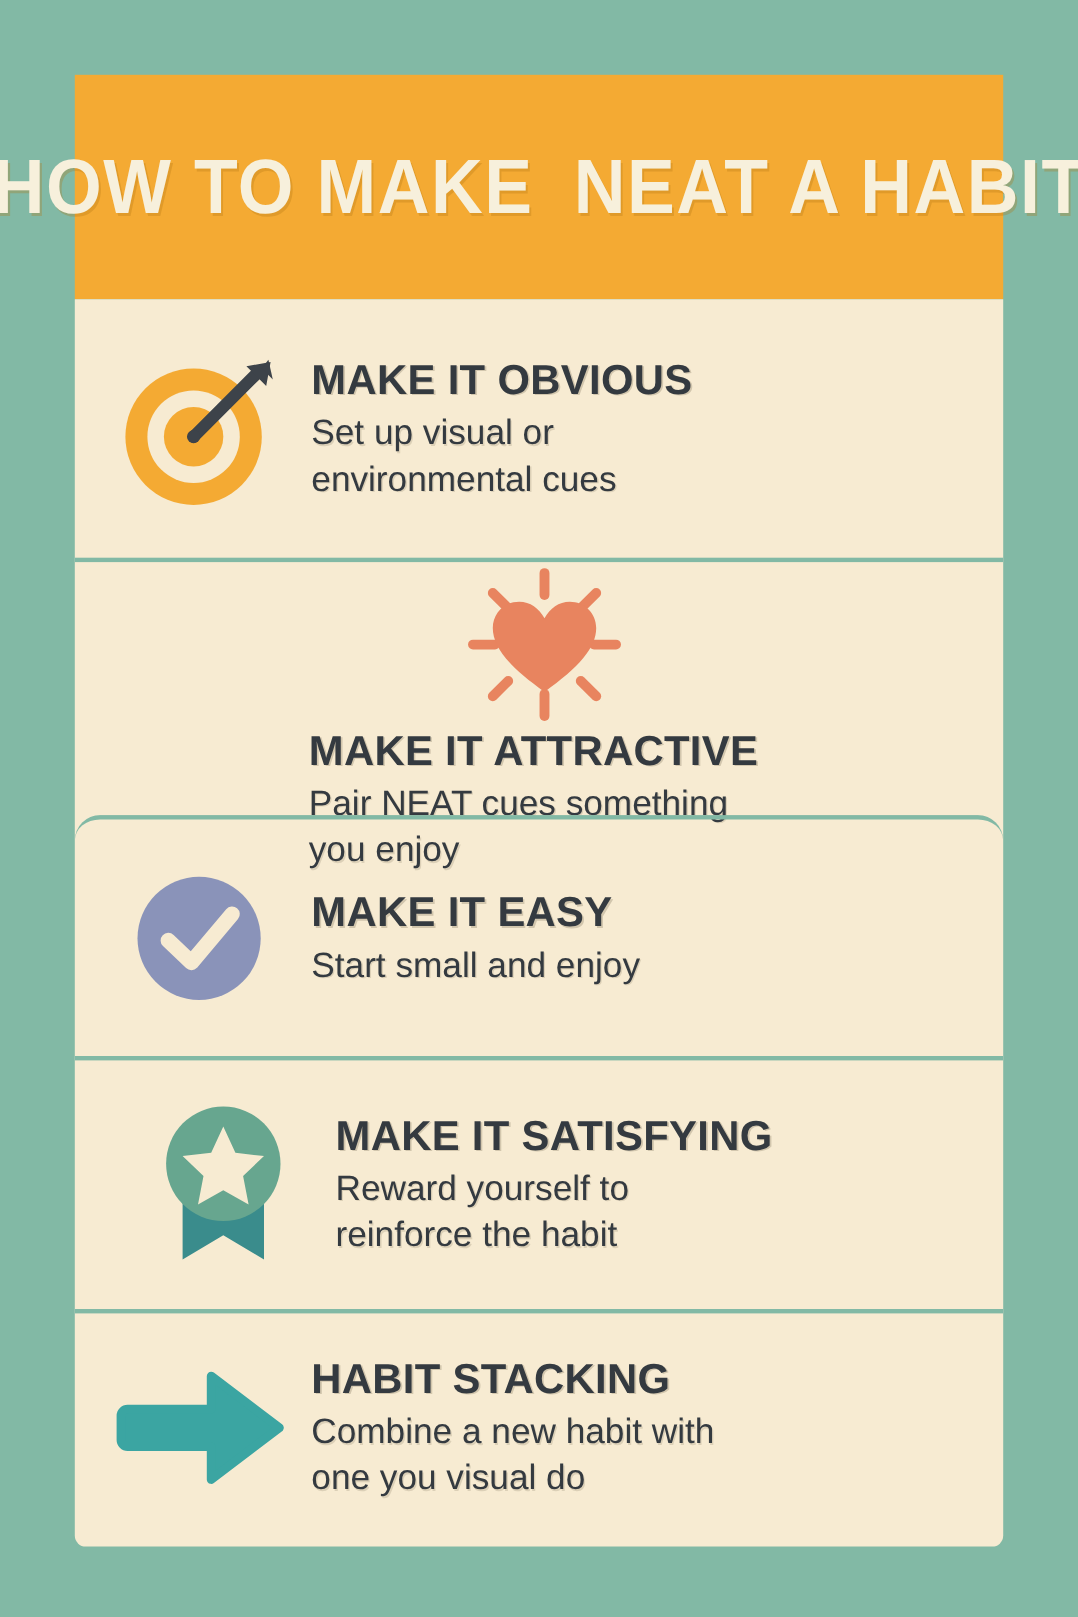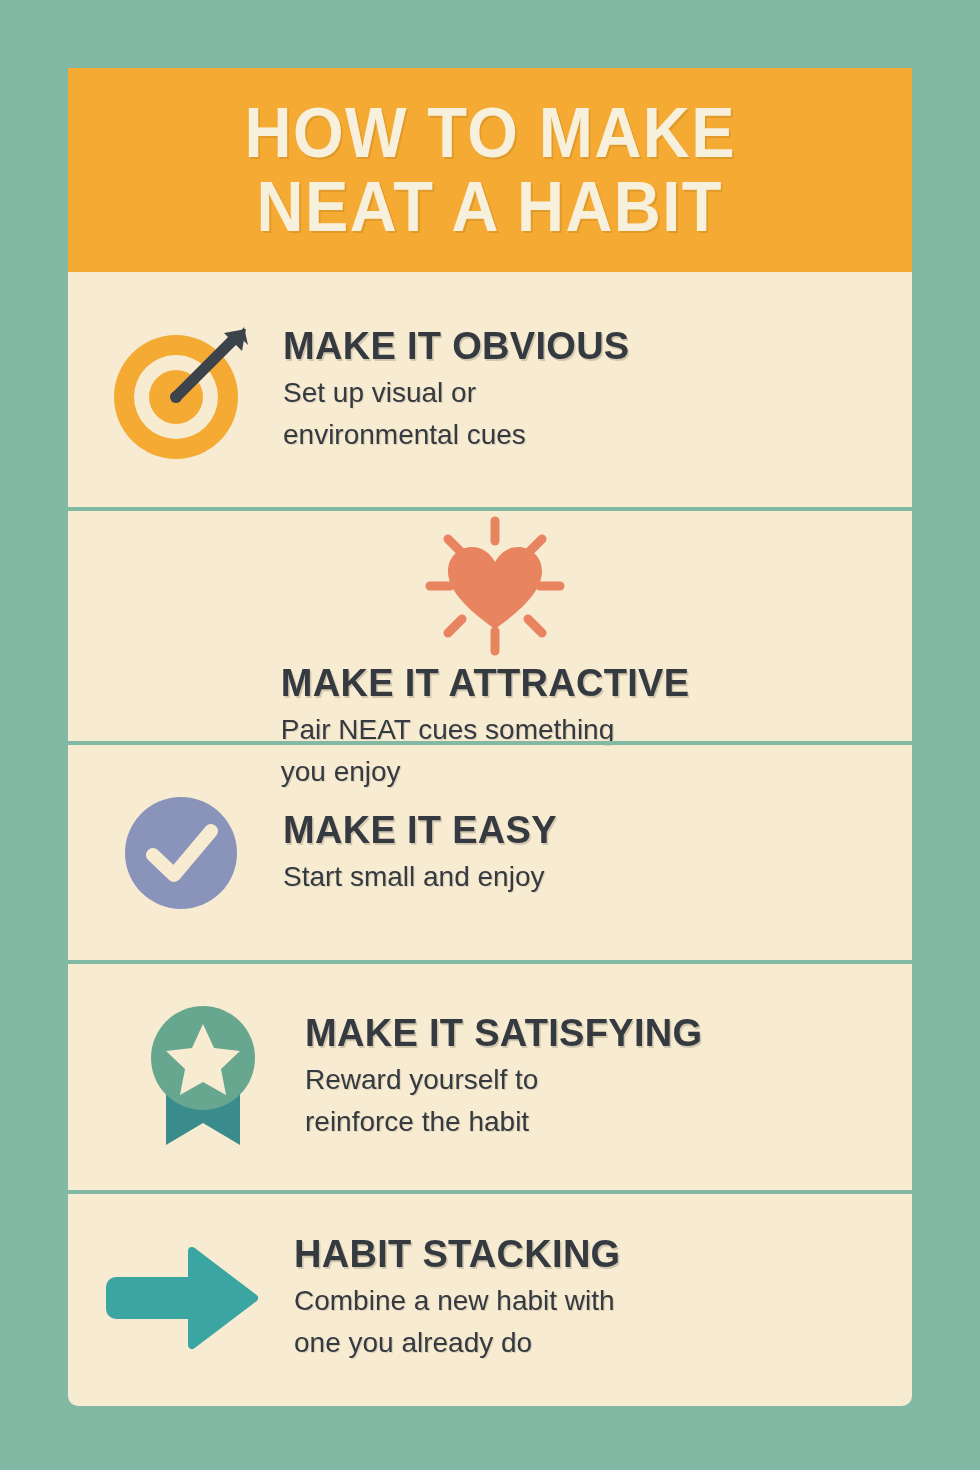--- a/index.html
+++ b/index.html
@@ -26,21 +26,21 @@
 
   
   #header {
     position: absolute;
     left: 0;
     top: 0;
     width: 844px;
     height: 204px;
     background: #f4aa33;
     display: flex;
-    flex-direction: column;
+    flex-direction: row;
     align-items: center;
     justify-content: center;
   }
   .hl {
     font-family: "Liberation Sans Narrow", "Liberation Sans", sans-serif;
     font-weight: 700;
     font-size: 70px;
     line-height: 74px;
     letter-spacing: 1.5px;
     color: #f7f0dc;
@@ -67,23 +67,23 @@
     position: relative;
     display: flex;
     align-items: center;
     box-sizing: border-box;
     padding-left: 10px;
   }
   .row + .row { border-top: 4px solid #82b9a5; }
 
   .r0 { height: 235px; }
   .r1 { height: 234px; flex-direction: column; }
-  .r2 { height: 219px; }
+  .r2 { height: 219px; border-radius: 23px; }
   .r3 { height: 230px; padding-left: 32px; }
-  .r4 { height: 212px; gap: 11px; }
+  .r4 { height: 212px; }
 
   .icon-cell {
     width: 205px;
     min-width: 205px;
     display: flex;
     align-items: center;
     justify-content: center;
   }
   .text-cell {
     flex: 1;
@@ -98,21 +98,21 @@
     letter-spacing: 0.3px;
     color: #343a40;
     text-transform: uppercase;
     margin: 0 0 4px 0;
     text-shadow: 1.5px 1.5px 0 rgba(140,130,105,0.35);
     white-space: nowrap;
   }
   .r-desc {
     font-family: "Liberation Sans", sans-serif;
     font-weight: 400;
-    font-size: 28px;
+    font-size: 32px;
     line-height: 42px;
     color: #343a40;
     margin: 0;
     text-shadow: 1.2px 1.2px 0 rgba(150,140,115,0.28);
   }
 
   svg { display: block; }
 </style>
 </head>
 <body>
@@ -198,18 +198,18 @@
 
     <div class="row r4">
       <div class="icon-cell">
         <svg width="170" height="110" viewBox="0 0 170 110">
           <path d="M14 44 a6 6 0 0 1 6 -6 L96 38 L96 8 L158 55 L96 102 L96 72 L20 72 a6 6 0 0 1 -6 -6 Z" fill="#3ba5a2" stroke="#3ba5a2" stroke-width="8" stroke-linejoin="round"></path>
         </svg>
       </div>
       <div class="text-cell">
         <p class="r-title">HABIT STACKING</p>
         <p class="r-desc">Combine a new habit with</p>
-        <p class="r-desc">one you already do</p>
+        <p class="r-desc">one you visual do</p>
       </div>
     </div>
 
   </div>
 </div>
 
 </body></html>

